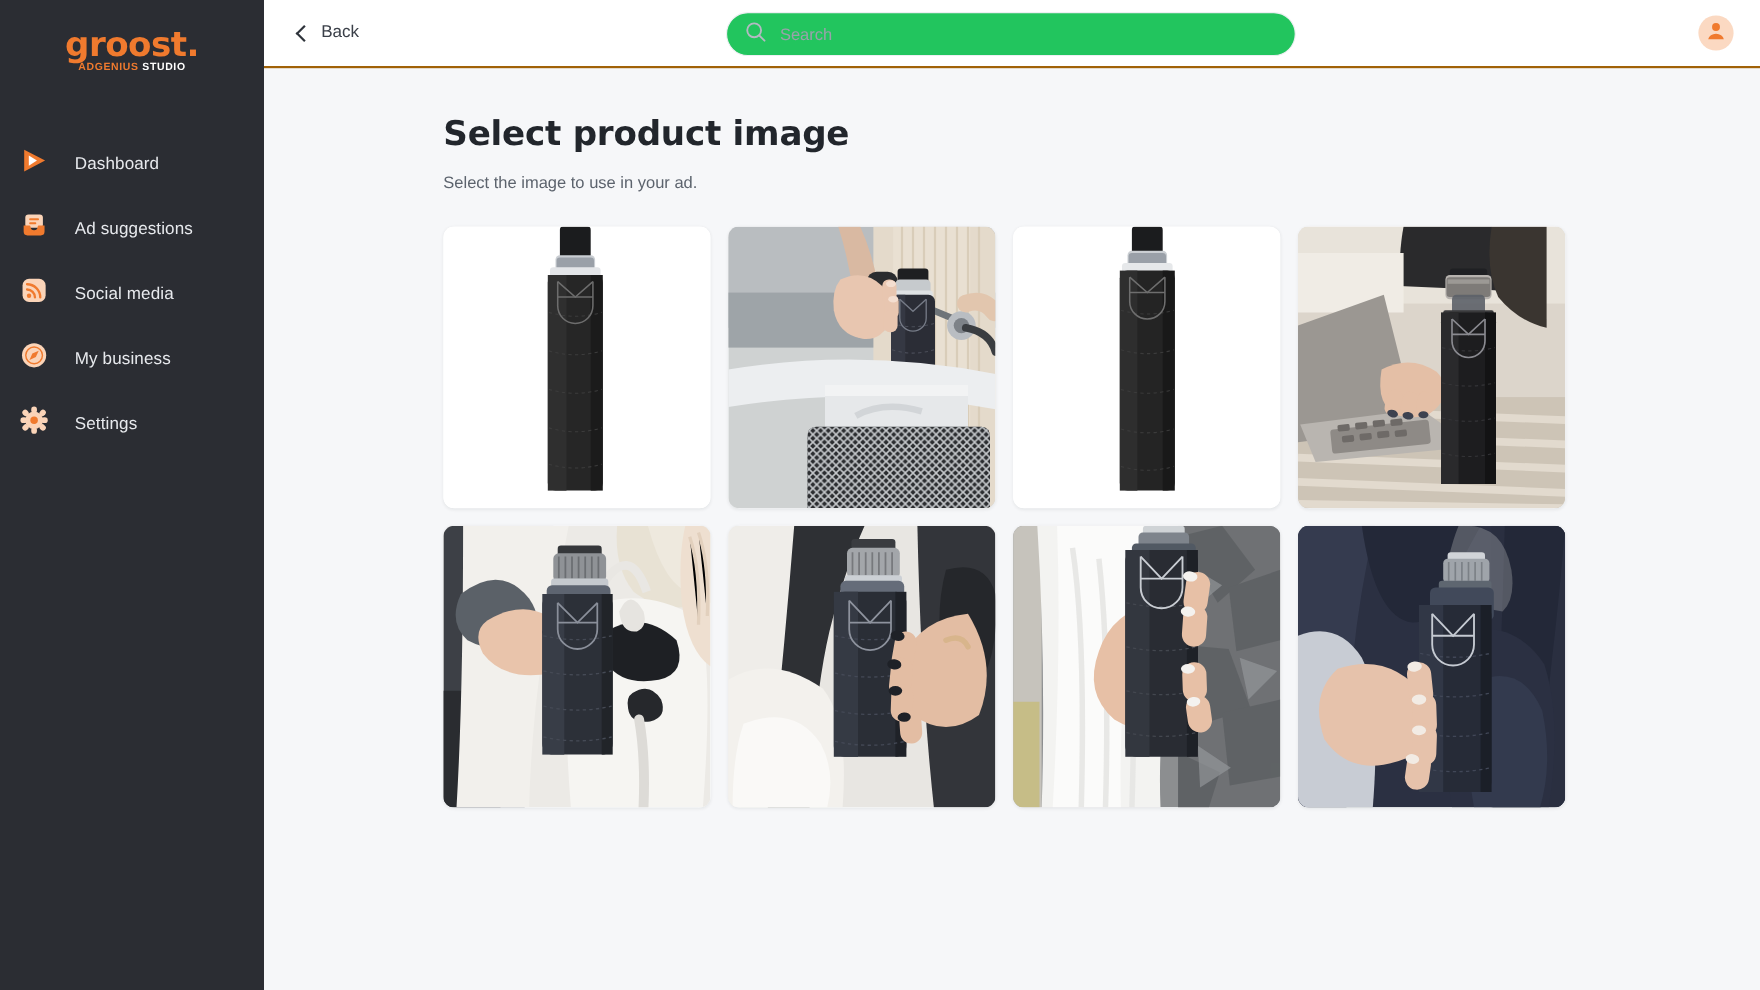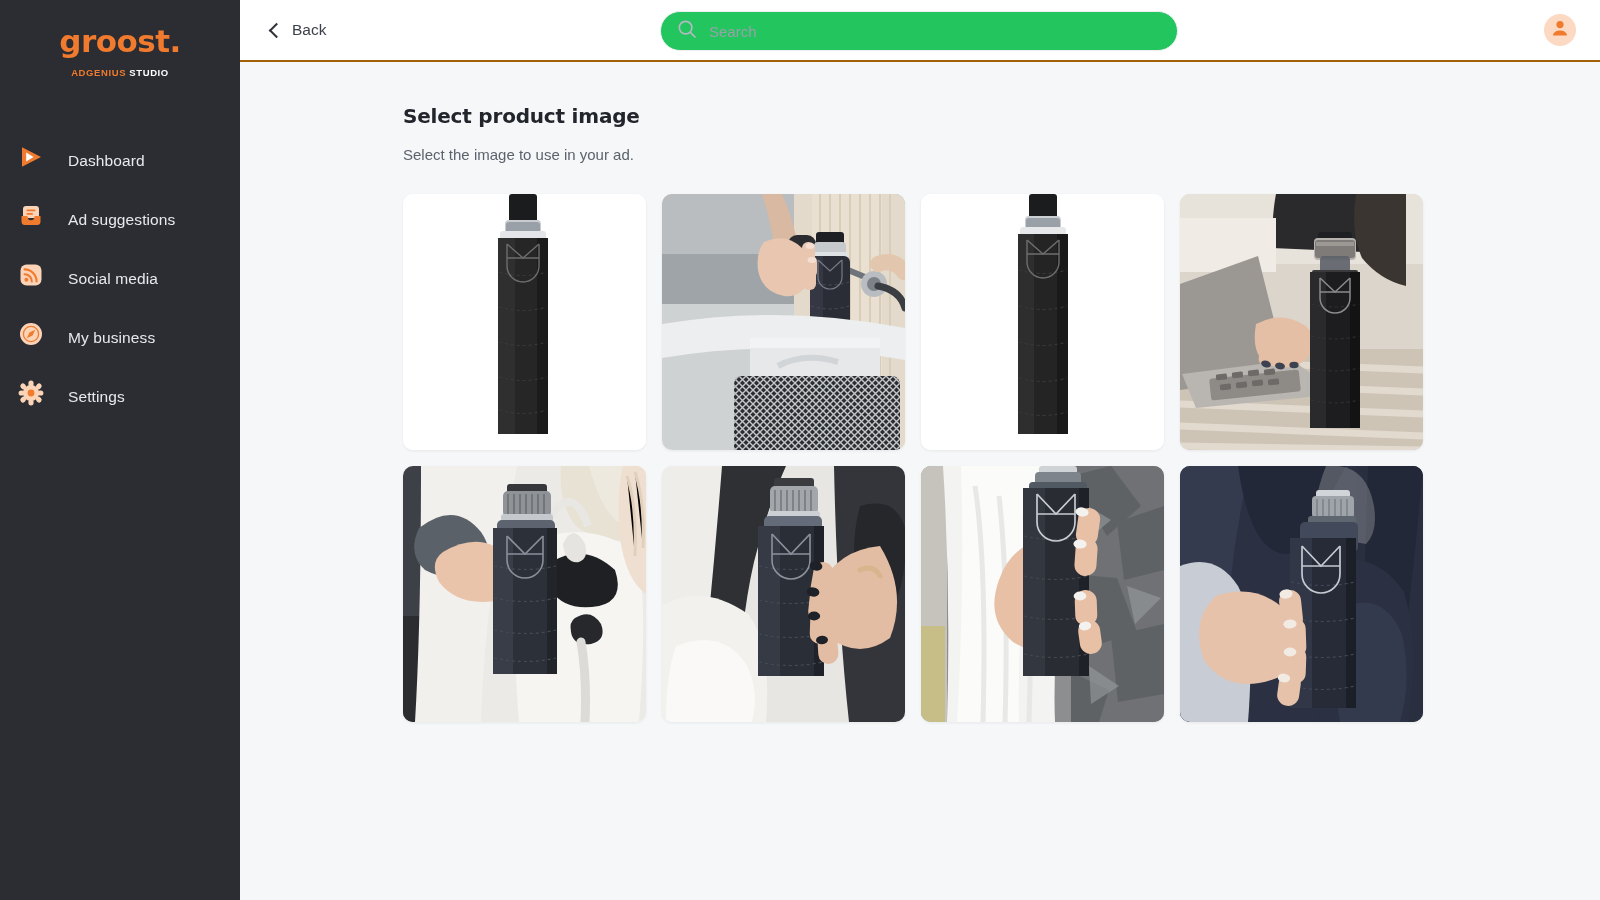--- a/index.html
+++ b/index.html
@@ -38,21 +38,21 @@
   }
   .logo-word {
     font-size: 31px;
     font-weight: 700;
     color: #f07a2e;
     letter-spacing: -0.5px;
     line-height: 1;
     font-family: "DejaVu Sans", sans-serif;
   }
   .logo-sub {
-    margin-top: 11px;
+    margin-top: 0;
     font-size: 9.5px;
     font-weight: 700;
     letter-spacing: 0.6px;
     line-height: 1;
   }
   .logo-sub .a { color: #f07a2e; }
   .logo-sub .b { color: #ffffff; }
 
   .nav { display: flex; flex-direction: column; }
 
@@ -170,21 +170,21 @@
     flex: 1;
     overflow: hidden;
     padding: 42px 0 0 0;
   }
   .content-inner {
     margin-left: 163px;
     width: 1040px;
   }
 
   .page-title {
-    font-size: 20px;
+    font-size: 31px;
     font-weight: 700;
     color: #22262c;
     letter-spacing: -0.2px;
     font-family: "DejaVu Sans", sans-serif;
   }
   .page-sub {
     margin-top: 18px;
     font-size: 15px;
     color: #5c636d;
   }

